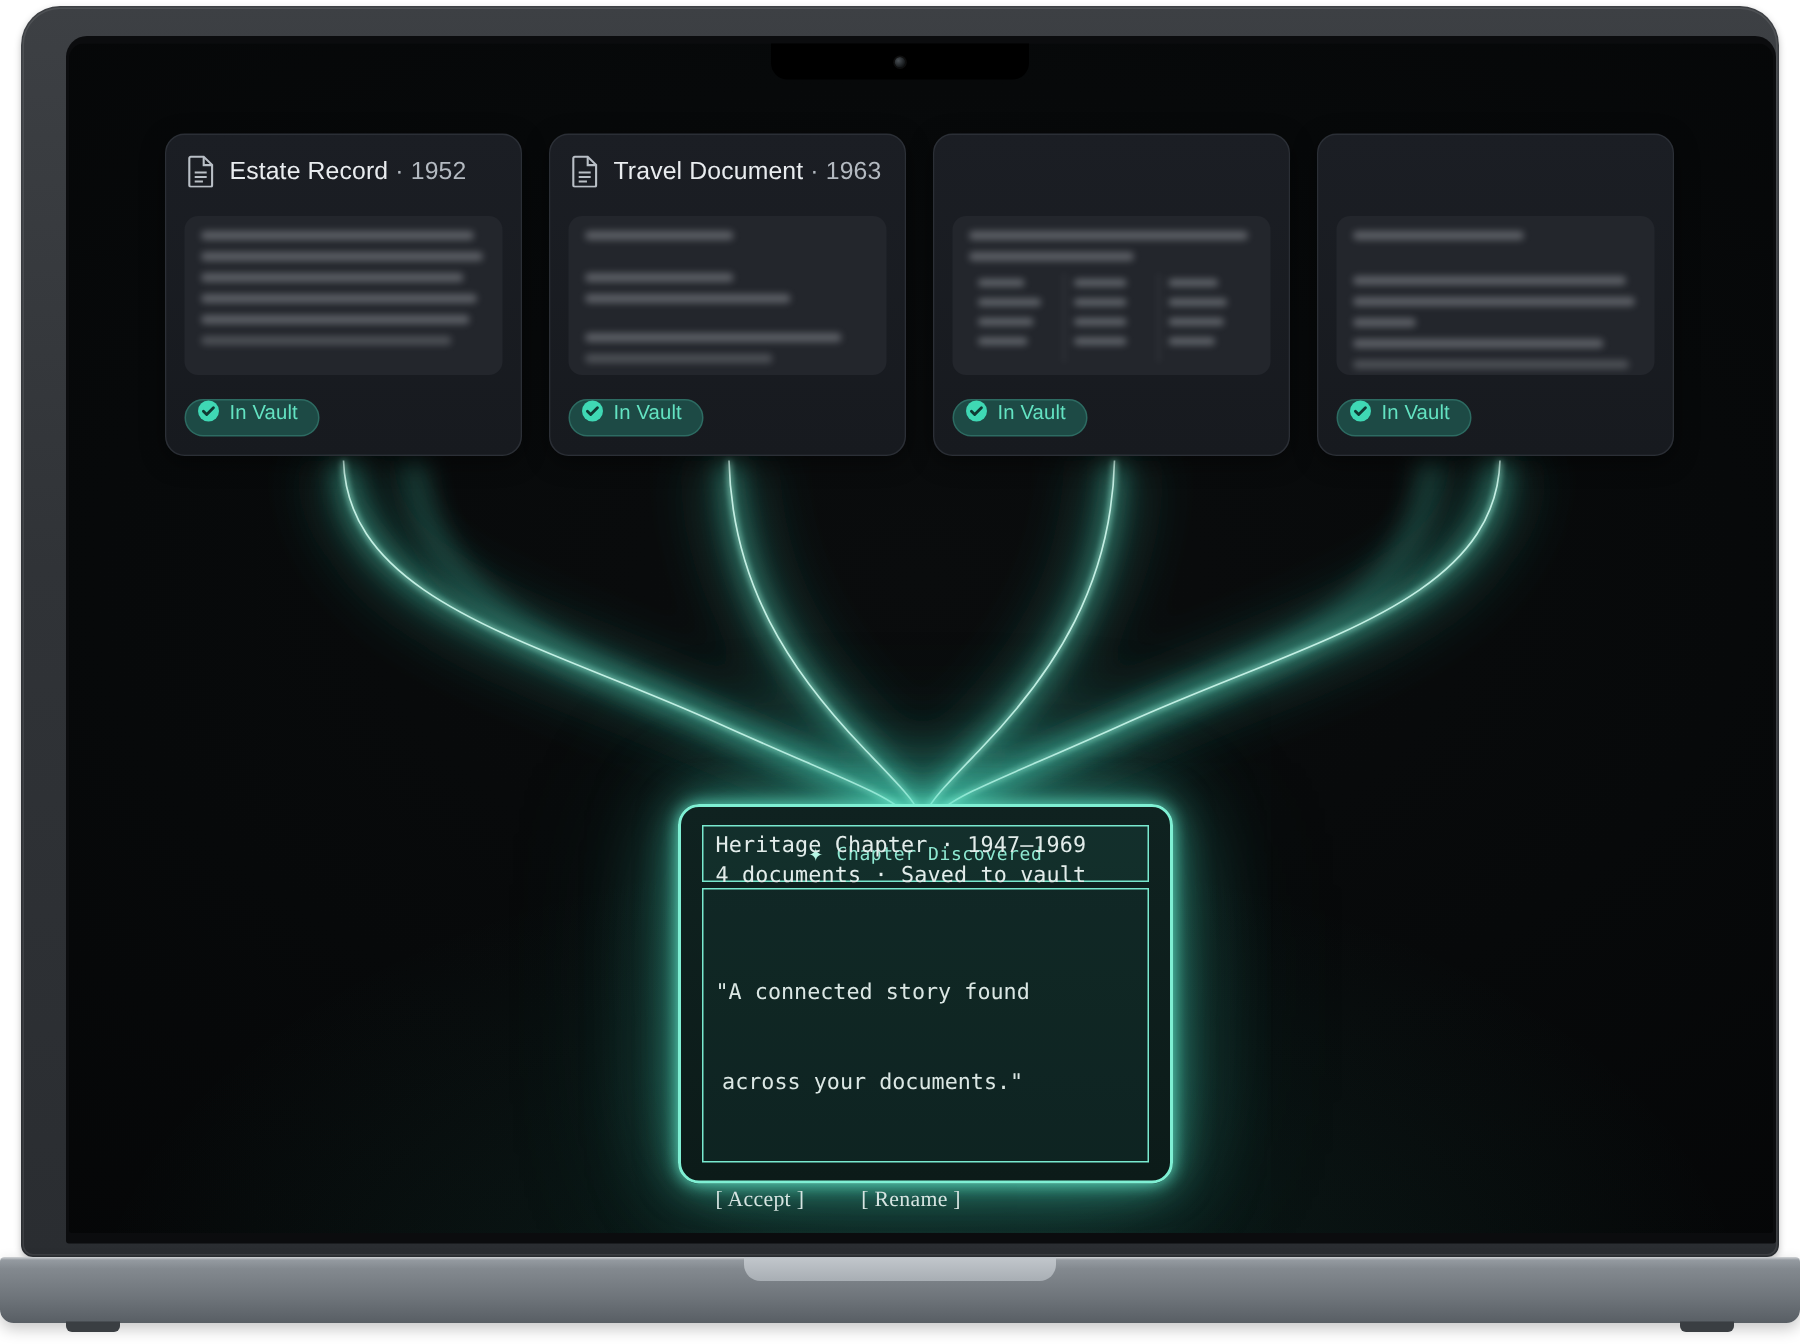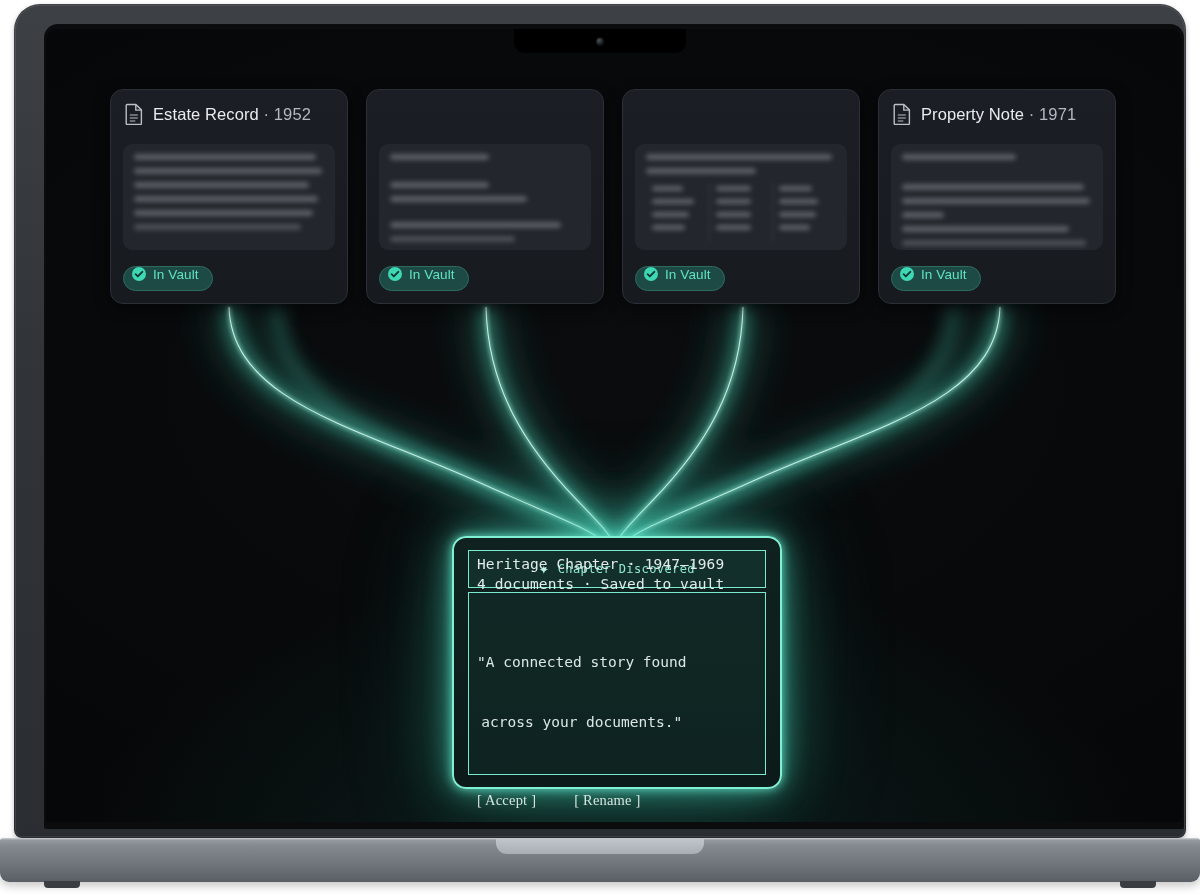--- a/index.html
+++ b/index.html
@@ -221,20 +221,33 @@
             <span class="vault-check">
               <svg viewBox="0 0 14 14" width="14" height="14">
                   <path d="M3.6 7.2l2.2 2.2 4.5-4.6" stroke="#0f3a33" stroke-width="1.9" fill="none" stroke-linecap="round" stroke-linejoin="round"></path>
                 </svg>
             </span>
             <span class="vault-label">In Vault</span>
           </div>
         </div>
 
         <div class="card c1">
+          <div class="card-head">
+            <span class="doc-icon">
+              <svg viewBox="0 0 19 22" width="19" height="22" fill="none" stroke="#b9bfc6" stroke-width="1.4">
+                <path d="M2.2 1.5h8.6l5.6 5.4v13.6a1 1 0 0 1-1 1H2.2a1 1 0 0 1-1-1V2.5a1 1 0 0 1 1-1z"></path>
+                <path d="M10.8 1.6v5.5h5.4"></path>
+                <path d="M4.8 12h8M4.8 15h8M4.8 18h5.5" stroke-width="1.2"></path>
+              </svg>
+            </span>
+            <span class="card-title">
+              <span>Travel Document</span>
+              <span class="yr"><span>·</span> <span>1963</span></span>
+            </span>
+          </div>
           <div class="card-body">
             <div class="blur-line" style="width:52%"></div>
             <div style="height:14px"></div>
             <div class="blur-line" style="width:52%"></div>
             <div class="blur-line" style="width:72%"></div>
             <div style="height:12px"></div>
             <div class="blur-line" style="width:90%"></div>
             <div class="blur-line s" style="width:66%"></div>
           </div>
           <div class="vault-badge">
@@ -276,33 +289,20 @@
             <span class="vault-check">
               <svg viewBox="0 0 14 14" width="14" height="14">
                   <path d="M3.6 7.2l2.2 2.2 4.5-4.6" stroke="#0f3a33" stroke-width="1.9" fill="none" stroke-linecap="round" stroke-linejoin="round"></path>
                 </svg>
             </span>
             <span class="vault-label">In Vault</span>
           </div>
         </div>
 
         <div class="card c3">
-          <div class="card-head">
-            <span class="doc-icon">
-              <svg viewBox="0 0 19 22" width="19" height="22" fill="none" stroke="#b9bfc6" stroke-width="1.4">
-                <path d="M2.2 1.5h8.6l5.6 5.4v13.6a1 1 0 0 1-1 1H2.2a1 1 0 0 1-1-1V2.5a1 1 0 0 1 1-1z"></path>
-                <path d="M10.8 1.6v5.5h5.4"></path>
-                <path d="M4.8 12h8M4.8 15h8M4.8 18h5.5" stroke-width="1.2"></path>
-              </svg>
-            </span>
-            <span class="card-title">
-              <span>Property Note</span>
-              <span class="yr"><span>·</span> <span>1971</span></span>
-            </span>
-          </div>
           <div class="card-body">
             <div class="blur-line" style="width:60%"></div>
             <div style="height:16px"></div>
             <div class="blur-line" style="width:96%"></div>
             <div class="blur-line" style="width:99%"></div>
             <div class="blur-line" style="width:22%"></div>
             <div class="blur-line" style="width:88%"></div>
             <div class="blur-line s" style="width:97%"></div>
           </div>
           <div class="vault-badge">

